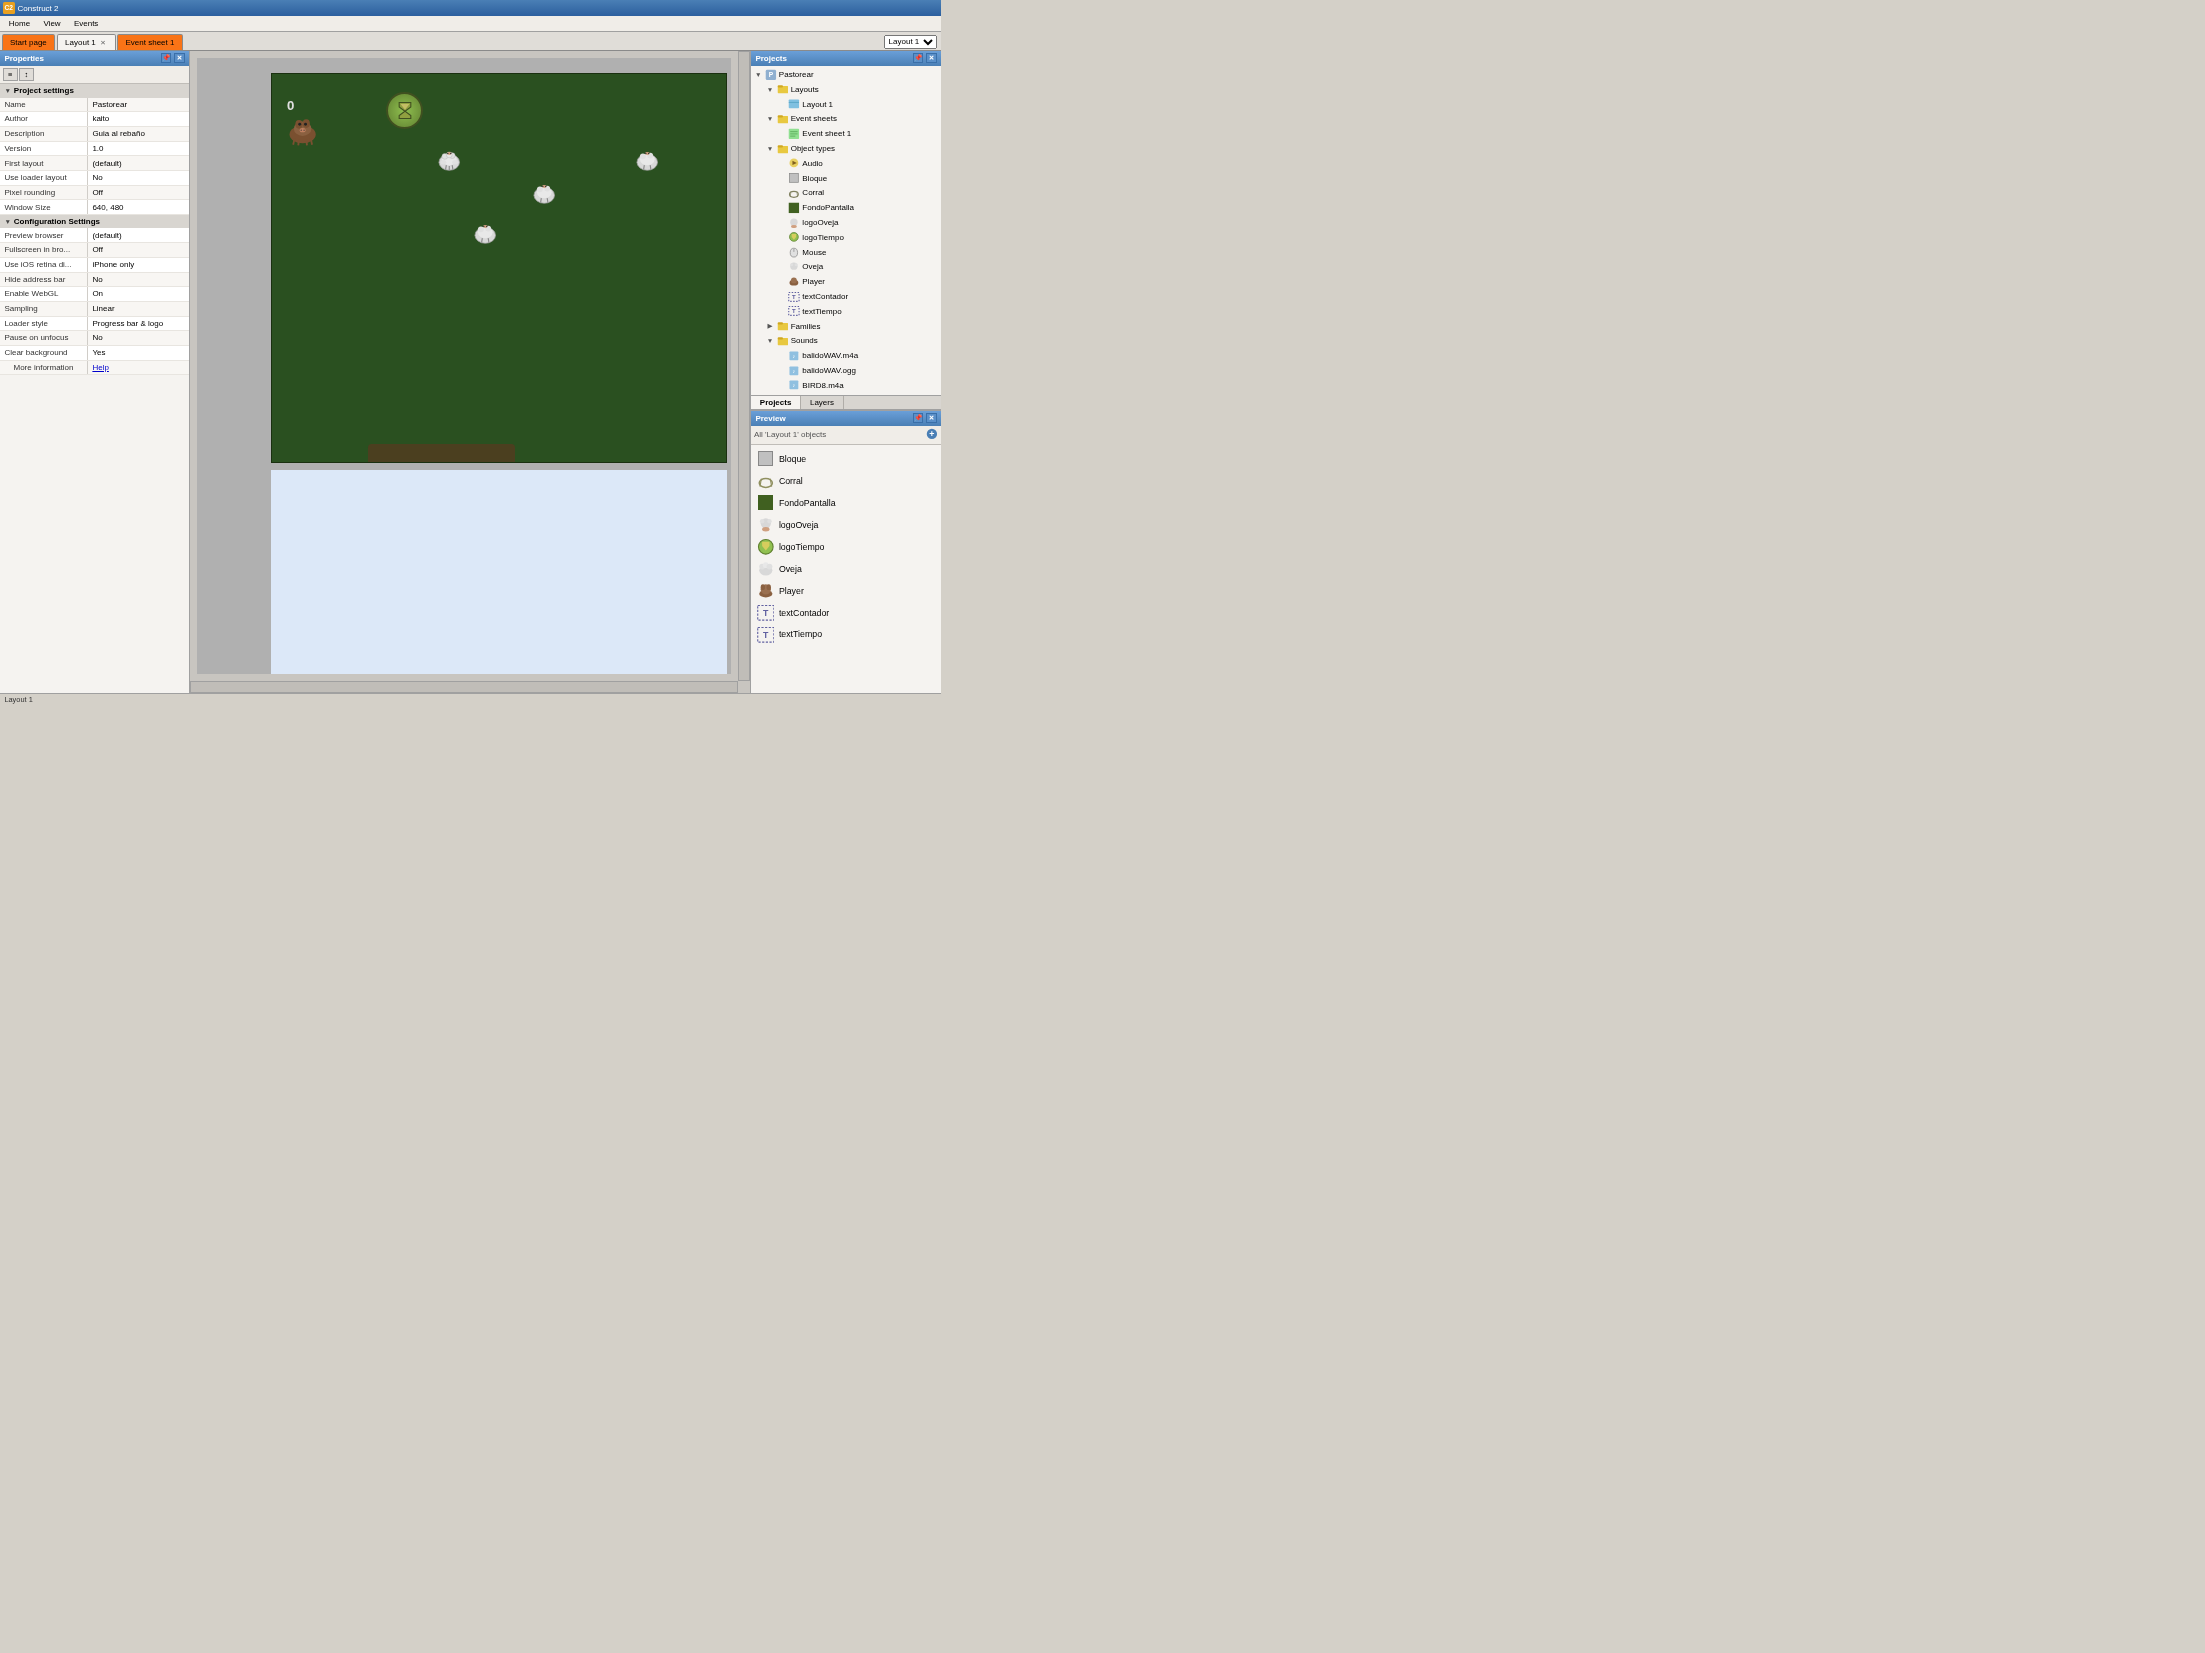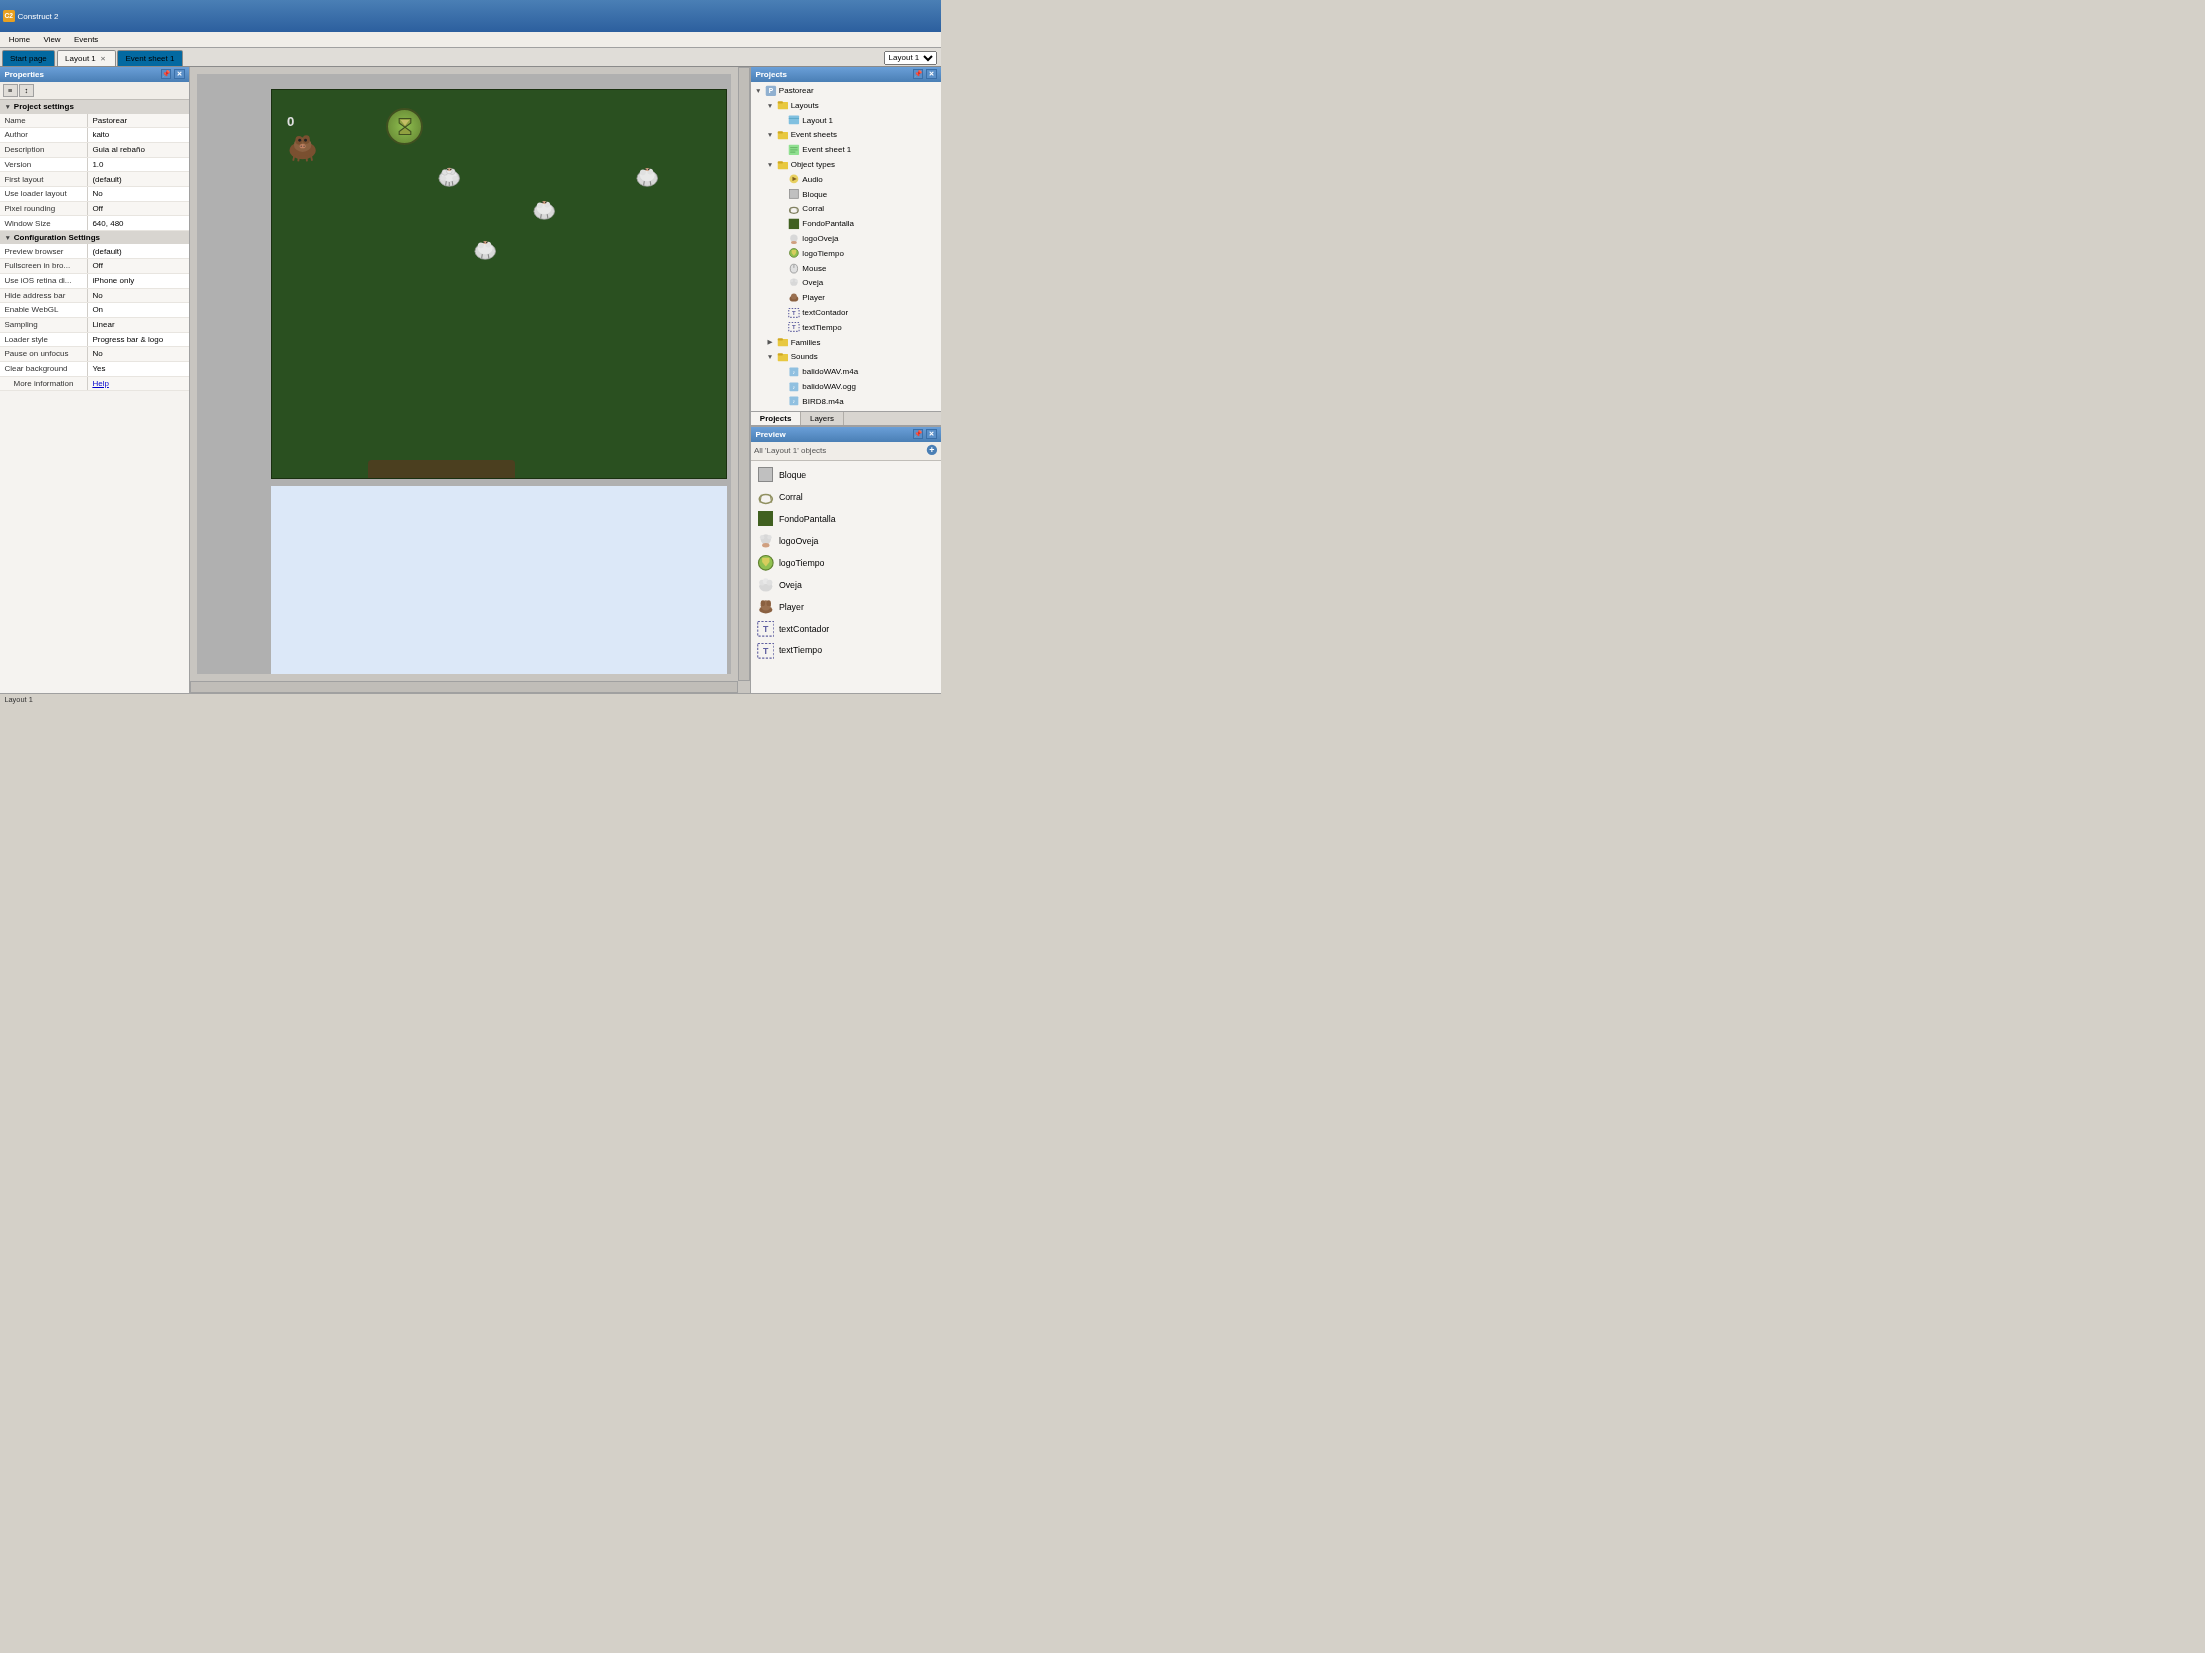--- a/index.html
+++ b/index.html
@@ -9,21 +9,21 @@
       background: #d4d0c8;
       overflow: hidden;
       width: 941px;
       height: 706px;
       display: flex;
       flex-direction: column;
     }
     
     .title-bar {
       background: linear-gradient(to bottom, #4a7fb5, #2c5f9e);
-      height: 32px;
+      height: 16px;
       display: flex;
       align-items: center;
       padding: 0 2.9px;
       color: white;
       font-size: 8px;
       flex-shrink: 0;
     }
     .title-bar-logo {
       width: 11.8px; height: 11.8px;
       background: #e8a020;
@@ -53,21 +53,21 @@
       background: #e0ddd8;
       height: 19px;
       display: flex;
       align-items: flex-end;
       padding: 0 1.5px;
       border-bottom: 0.7px solid #8a8a8a;
       flex-shrink: 0;
     }
     .tab {
       padding: 2.9px 7.4px;
-      background: #0369a1;
+      background: #f97316;
       border: 0.7px solid #8a8a8a;
       border-bottom: none;
       cursor: pointer;
       font-size: 8px;
       display: flex;
       align-items: center;
       gap: 2.9px;
       margin-right: 1.5px;
       border-radius: 2.2px 2.2px 0 0;
     }

